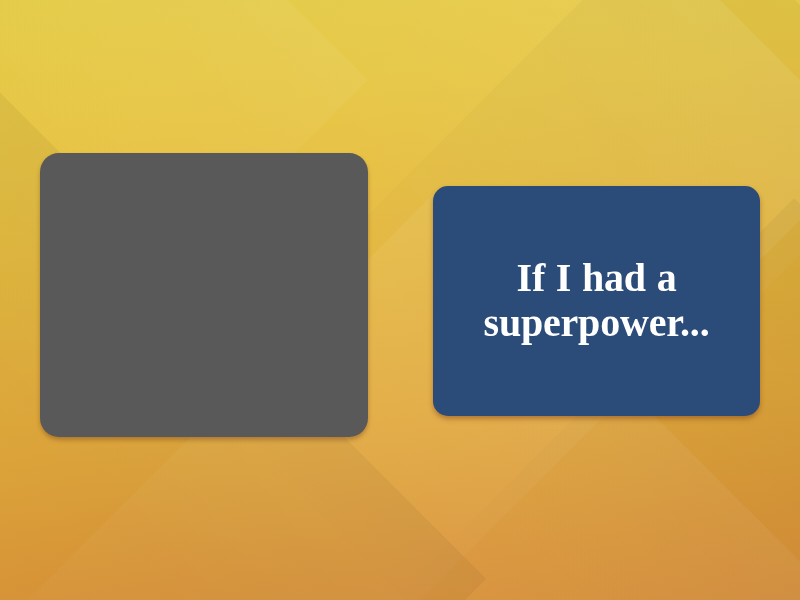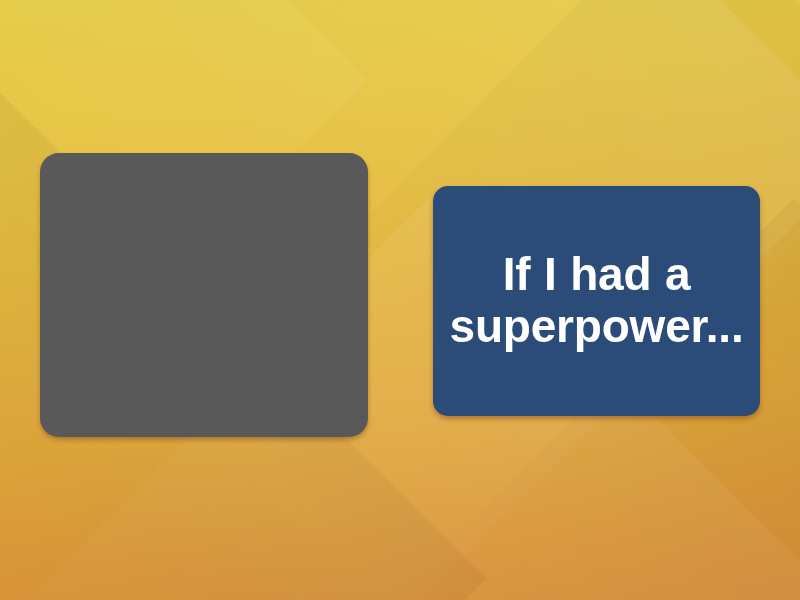--- a/index.html
+++ b/index.html
@@ -96,22 +96,22 @@
     border-radius: 15px;
     box-shadow: 0 3px 5px rgba(120, 55, 25, 0.45);
     display: flex;
     align-items: center;
     justify-content: center;
     padding: 10px 14px;
   }
 
   #card-prompt-text {
     color: #ffffff;
-    font-family: Liberation Sans, sans-serif;
-    font-size: 46px;
+    font-family: Liberation Serif, serif;
+    font-size: 40px;
     font-weight: bold;
     line-height: 1.12;
     text-align: center;
     letter-spacing: -0.2px;
     word-spacing: 1px;
   }
 </style>
 </head>
 <body>
 

